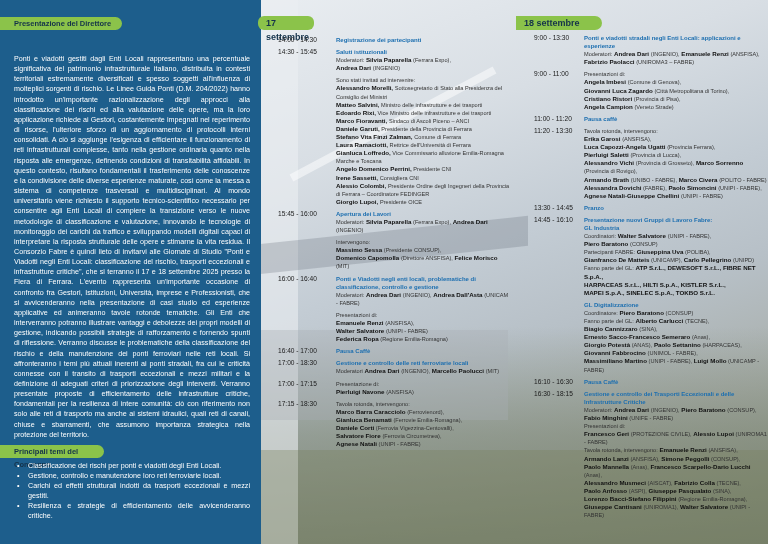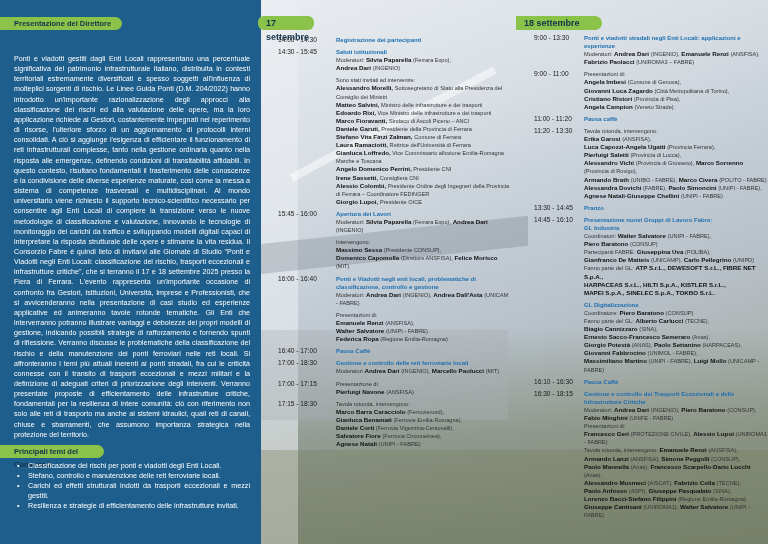--- a/index.html
+++ b/index.html
@@ -42,23 +42,23 @@
 </style>
 </head>
 <body>
 
 <div class="left">
   <div class="sec-head" style="top:17px;width:122px;">Presentazione del Direttore</div>
   <p class="intro">Ponti e viadotti gestiti dagli Enti Locali rappresentano una percentuale significativa del patrimonio infrastrutturale italiano, distribuita in contesti territoriali estremamente diversificati e spesso soggetti all'influenza di molteplici sorgenti di rischio. Le Linee Guida Ponti (D.M. 204/2022) hanno introdotto un'importante razionalizzazione degli approcci alla classificazione dei rischi ed alla valutazione delle opere, ma la loro applicazione richiede ai Gestori, costantemente impegnati nel reperimento di risorse, l'ulteriore sforzo di un aggiornamento di protocolli interni consolidati. A ciò si aggiunge l'esigenza di efficientare il funzionamento di reti infrastrutturali complesse, tanto nella gestione ordinaria quanto nella risposta alle emergenze, definendo condizioni di transitabilità affidabili. In questo contesto, risultano fondamentali il trasferimento delle conoscenze e la condivisione delle diverse esperienze maturate, così come la messa a sistema di competenze trasversali e multidisciplinari. Al mondo universitario viene richiesto il supporto tecnico-scientifico necessario per consentire agli Enti Locali di compiere la transizione verso le nuove metodologie di classificazione e valutazione, innovando le tecnologie di monitoraggio dei carichi da traffico e sviluppando modelli digitali capaci di interpretare la risposta strutturale delle opere e stimarne la vita residua. Il Consorzio Fabre è quindi lieto di invitarvi alle Giornate di Studio "Ponti e Viadotti negli Enti Locali: classificazione del rischio, trasporti eccezionali e infrastrutture critiche", che si terranno il 17 e 18 settembre 2025 presso la Fiera di Ferrara. L'evento rappresenta un'importante occasione di confronto fra Gestori, Istituzioni, Università, Imprese e Professionisti, che si avvicenderanno nella presentazione di casi studio ed esperienze applicative ed animeranno tavole rotonde tematiche. Gli Enti che interverranno potranno illustrare vantaggi e debolezze dei propri modelli di gestione, indicando possibili strategie di rafforzamento e fornendo spunti di riflessione. Verranno discusse le problematiche della classificazione del rischio e della manutenzione dei ponti ferroviari nelle reti locali. Si affronteranno i temi più attuali inerenti ai ponti stradali, fra cui le criticità connesse con il transito di trasporti eccezionali e mezzi militari e la definizione di adeguati criteri di priorizzazione degli interventi. Verranno presentate proposte di efficientamento delle infrastrutture critiche, fondamentali per la resilienza di intere comunità: ciò con riferimento non solo alle reti di trasporto ma anche ai sistemi idraulici, quali reti di canali, chiuse e sbarramenti, che assumono importanza strategica nella protezione del territorio.</p>
   <div class="sec-head" style="top:445px;width:104px;">Principali temi del Convegno</div>
   <ul class="themes">
     <li>Classificazione dei rischi per ponti e viadotti degli Enti Locali.</li>
-    <li>Stefano, controllo e manutenzione delle reti ferroviarie locali.</li>
+    <li>Gestione, controllo e manutenzione loro reti ferroviarie locali.</li>
     <li>Carichi ed effetti strutturali indotti da trasporti eccezionali e mezzi gestiti.</li>
-    <li>Resilienza e strategie di efficientamento delle infrastrutture invitati.</li>
+    <li>Resilienza e strategie di efficientamento delle avvicenderanno critiche.</li>
   </ul>
 </div>
 
 <div class="photo">
   <div class="bridge-beam" style="left:0;top:0;width:40px;height:544px;background:rgba(235,238,242,0.6)"></div>
   <div class="bridge-dark" style="left:0;top:230px;width:270px;height:30px;transform:skewY(-6deg)"></div>
   <div class="bridge-beam" style="left:20px;top:120px;width:230px;height:8px;transform:rotate(-28deg)"></div>
   <div class="bridge-dark" style="left:0;top:330px;width:250px;height:90px;background:rgba(170,175,180,0.35)"></div>
   <div class="bridge-dark" style="left:0;top:450px;width:510px;height:94px;background:rgba(120,130,95,0.35)"></div>
 </div>

